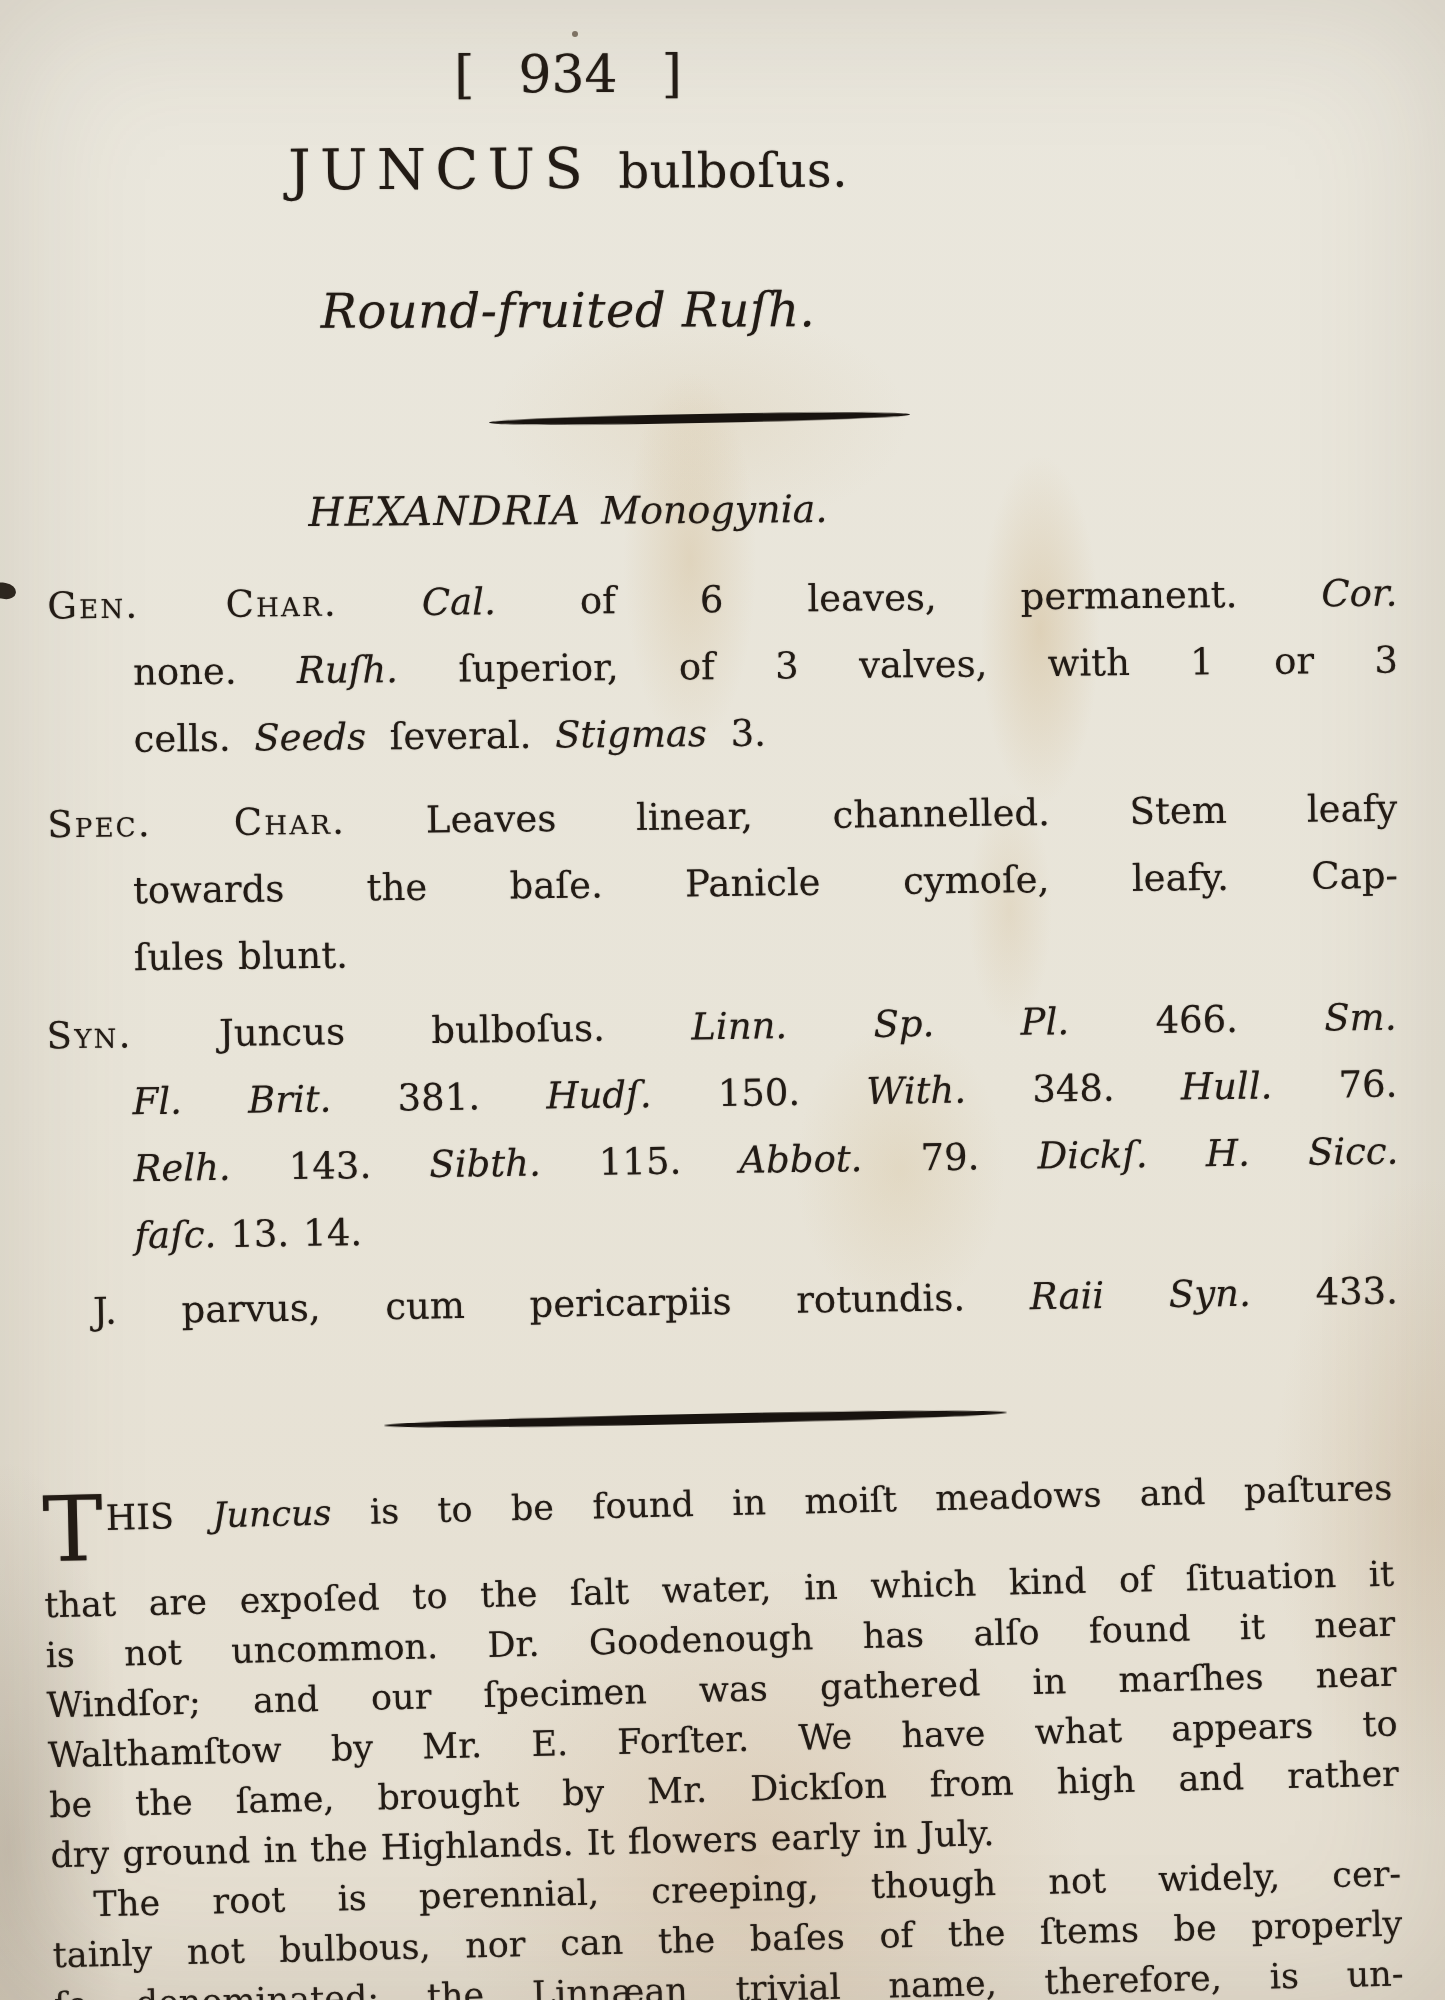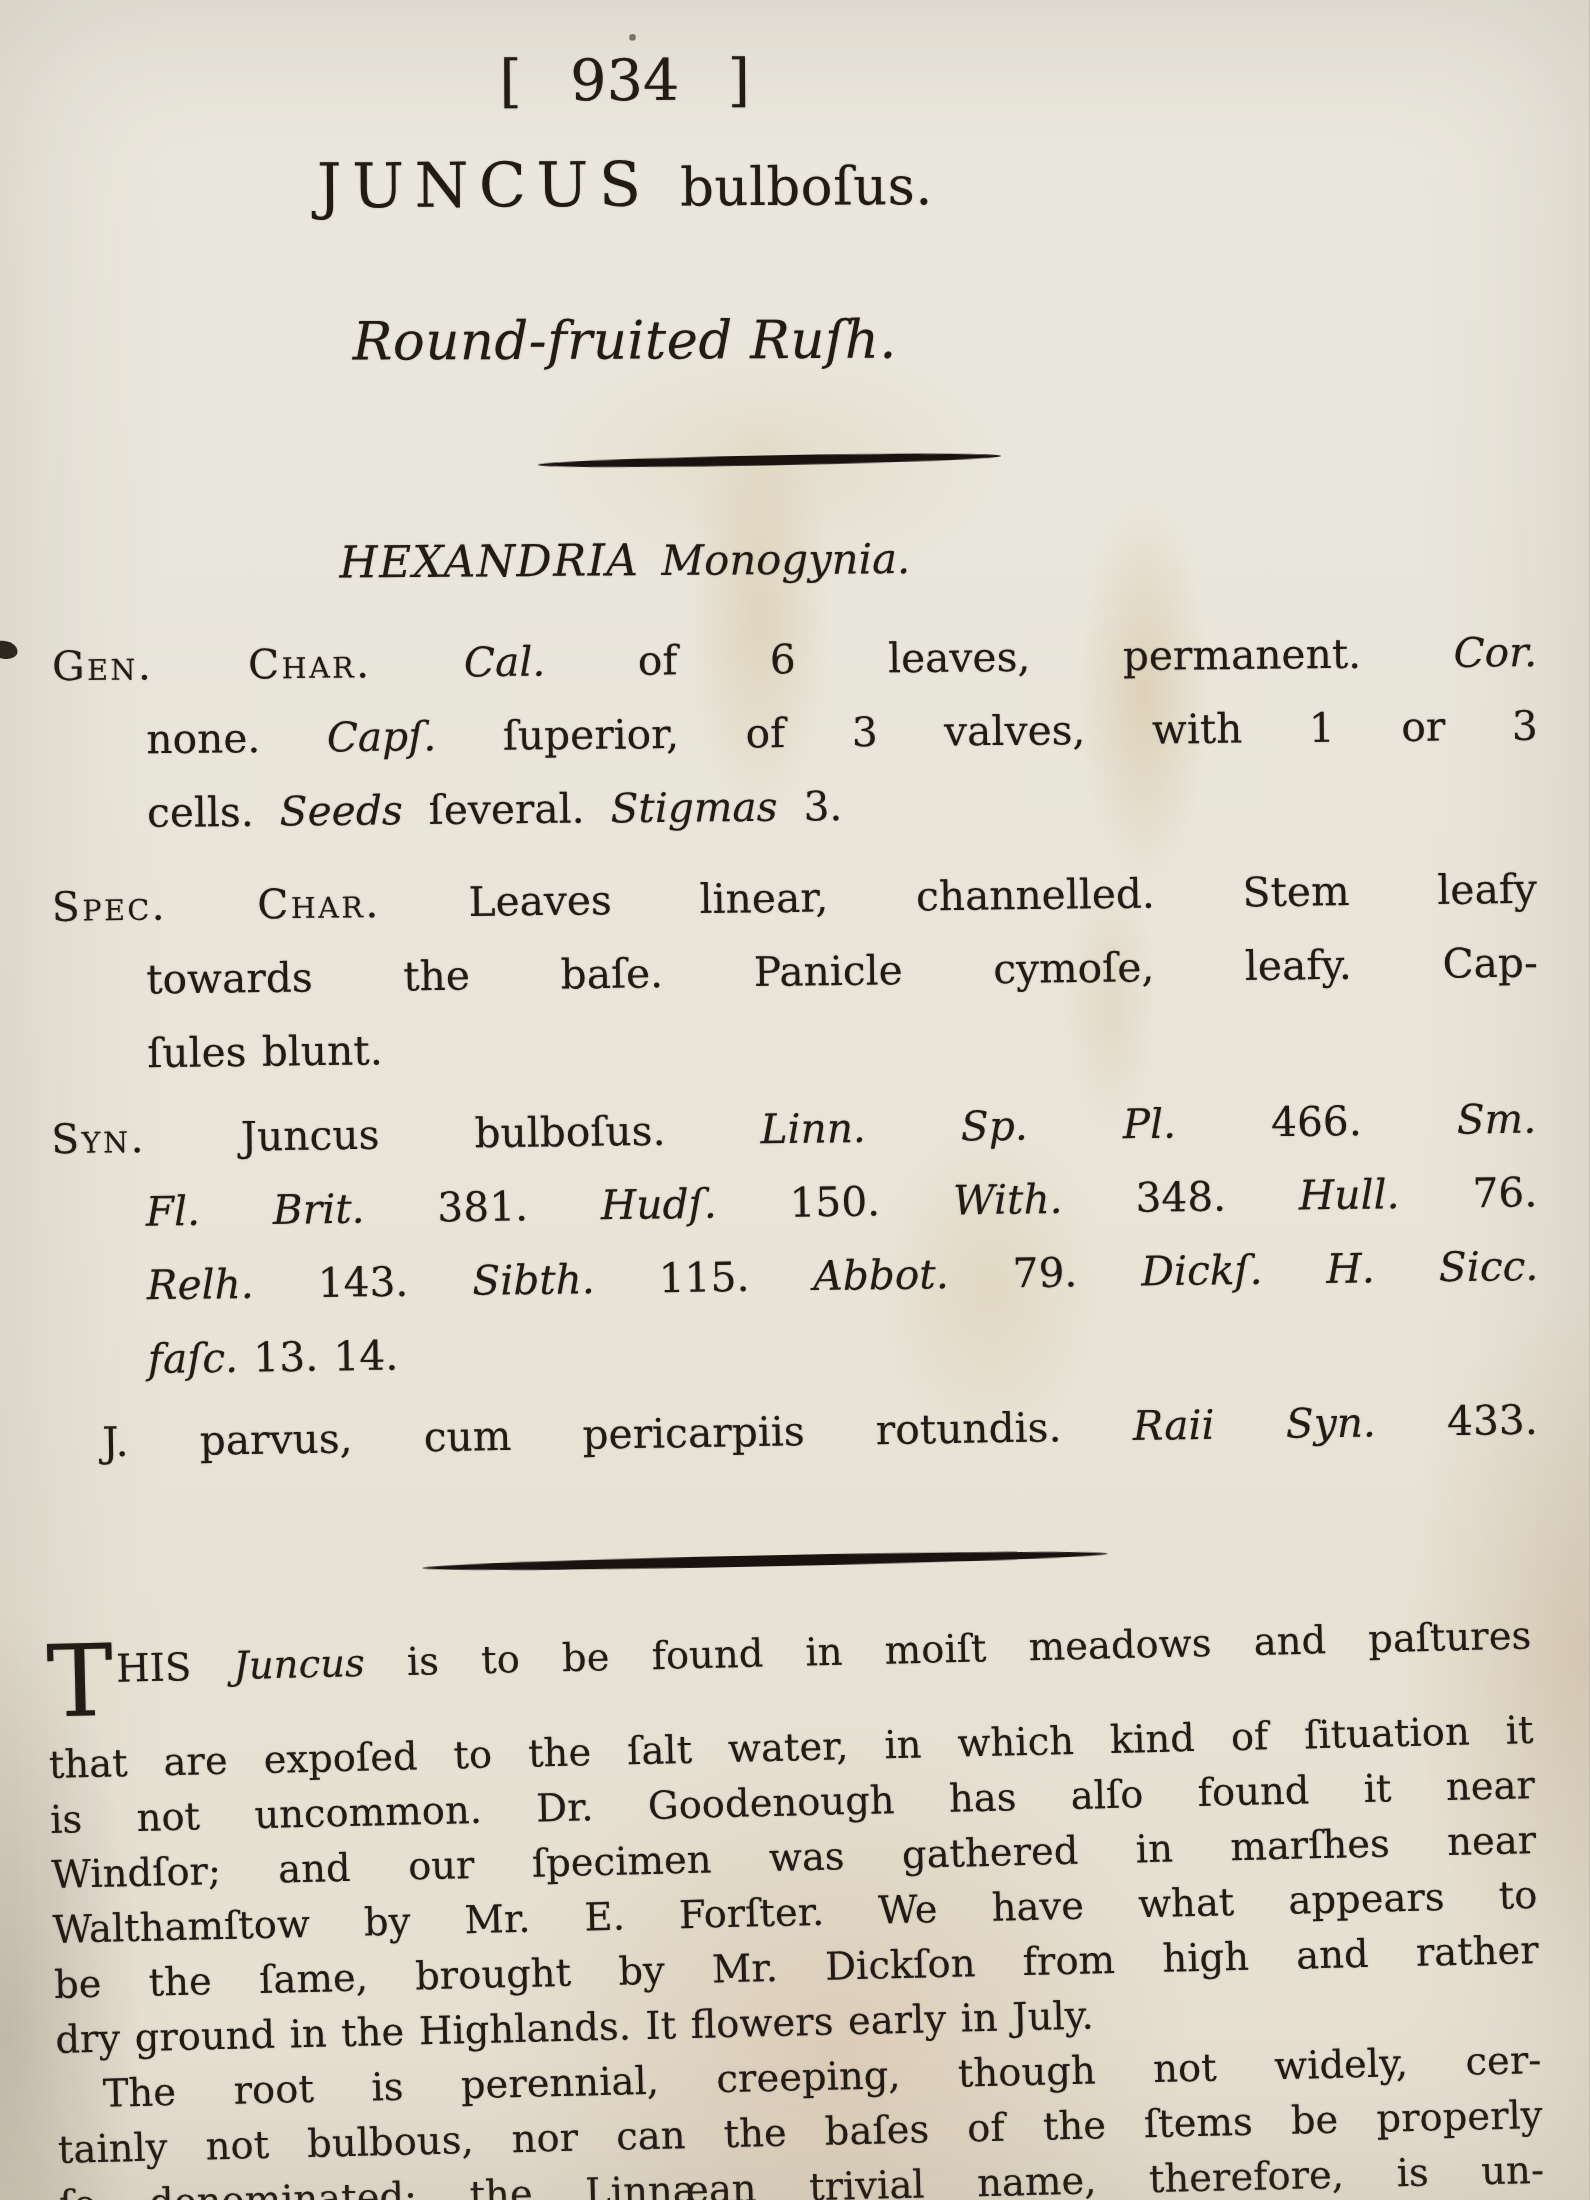--- a/index.html
+++ b/index.html
@@ -80,21 +80,21 @@
   <div class="center-head classification">
     <span class="class-name">HEXANDRIA</span><span class="order-name">Monogynia.</span>
   </div>
 
   <div class="block gen-char">
     <div class="line jl">
       <span class="sc">Gen. Char.</span>
       <span class="i">Cal.</span><span> of 6 leaves, permanent. </span><span class="i">Cor.</span>
     </div>
     <div class="line jl cont">
-      <span>none. </span><span class="i">Capſ.</span><span> ſuperior, of 3 valves, with 1 or 3</span>
+      <span>none. </span><span class="i">Ruſh.</span><span> ſuperior, of 3 valves, with 1 or 3</span>
     </div>
     <div class="line cont gappy">
       <span>cells. </span><span class="i">Seeds</span><span> ſeveral. </span><span class="i">Stigmas</span><span> 3.</span>
     </div>
   </div>
 
   <div class="block spec-char">
     <div class="line jl">
       <span class="sc">Spec. Char.</span>
       <span>Leaves linear, channelled.  Stem leafy</span>

